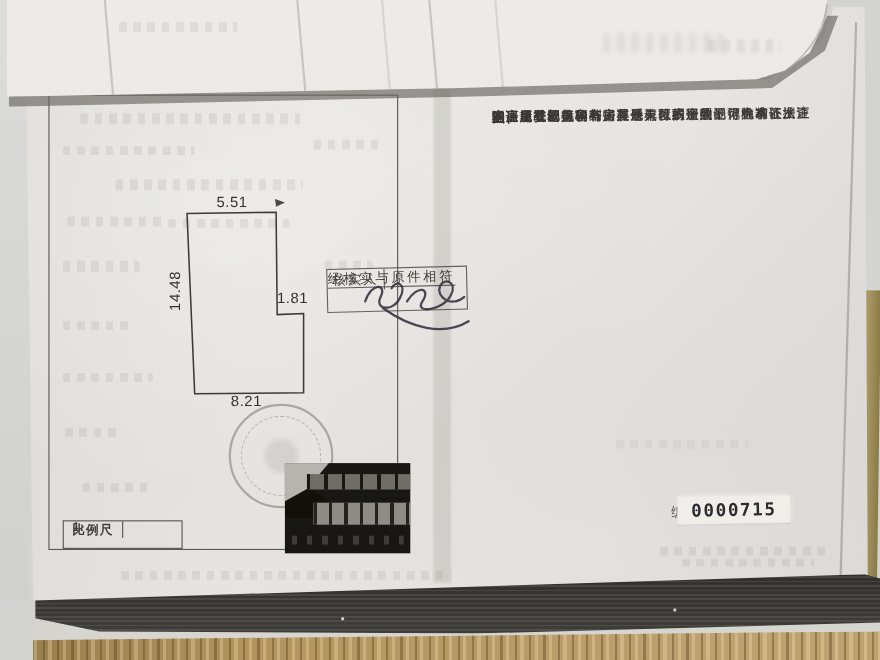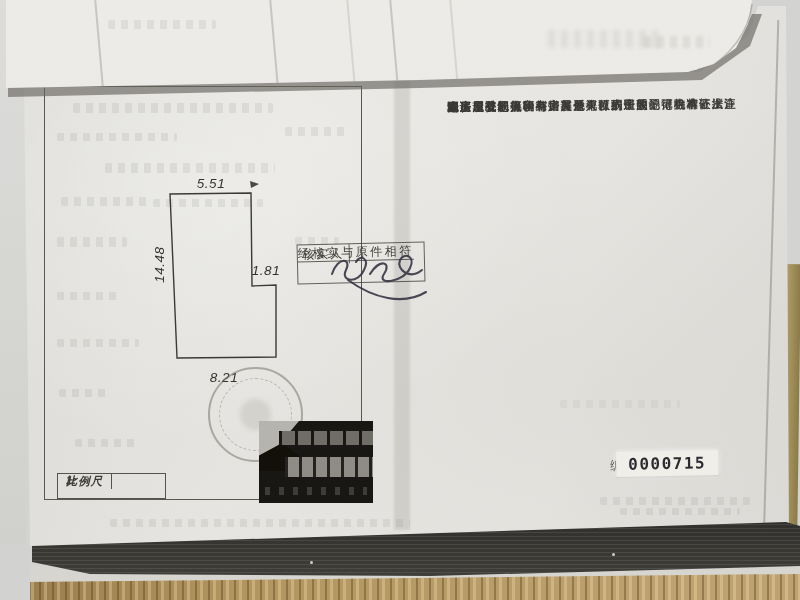--- a/index.html
+++ b/index.html
@@ -41,21 +41,21 @@
   .crease{top:0;height:86px;width:2px;background:rgba(130,128,122,.35);transform:rotate(-5deg);}
   .arc-line{left:0;top:0;}
 
   
   .sm{background:repeating-linear-gradient(90deg,rgba(112,112,106,.22) 0 7px,rgba(0,0,0,0) 7px 13px);
       filter:blur(.7px);border-radius:2px;}
   .sm.light{opacity:.55;}
 
   
   .plan-frame{left:44px;top:86px;width:318px;height:414px;
-        border:1.2px solid #59574f;font-style:italic;}
+        border:1.2px solid #59574f;}
   .dim{color:#34332f;font-size:13.5px;letter-spacing:.5px;text-align:center;}
   .dim-left{transform:rotate(-90deg);}
   .plan-note{left:124px;top:315px;font-size:11.2px;letter-spacing:1.6px;color:#44433f;white-space:nowrap;}
   .round-stamp{left:163px;top:280px;width:95px;height:95px;border-radius:50%;
         border:2.2px solid rgba(112,106,98,.50);}
   .round-stamp::before{content:"";position:absolute;inset:9px;border-radius:50%;
         border:1.5px dashed rgba(112,106,98,.40);}
   .round-stamp::after{content:"";position:absolute;inset:30px;border-radius:50%;
         background:rgba(112,106,98,.14);filter:blur(2px);}
 
@@ -144,21 +144,21 @@
       <div class="sm light" style="left:30px;top:352px;width:60px;height:8px;"></div>
 
       <svg width="318" height="414" style="left:0;top:0;">
         <polygon points="125,107 206,106 207,199 231,198 231,270 132,271" fill="none" stroke="#3b3a36" stroke-width="1.4"></polygon>
         <polygon points="205,94 214,97 206,101" fill="#4a4944"></polygon>
       </svg>
 
       <div class="dim" style="left:142px;top:89px;width:48px;">5.51</div>
       <div class="dim dim-left" style="left:84px;top:170px;width:60px;">14.48</div>
       <div class="dim" style="left:203px;top:176px;width:36px;">1.81</div>
-      <div class="dim" style="left:156px;top:283px;width:46px;">8.21</div>
+      <div class="dim" style="left:156px;top:270px;width:46px;">8.21</div>
 
 
       <div class="round-stamp"></div>
 
       <div class="bphoto">
         <div class="bp-wedge"></div>
         <div class="bp-roof"></div>
         <div class="bp-band1"></div>
         <div class="bp-band2"></div>
         <div class="bp-base"></div>

